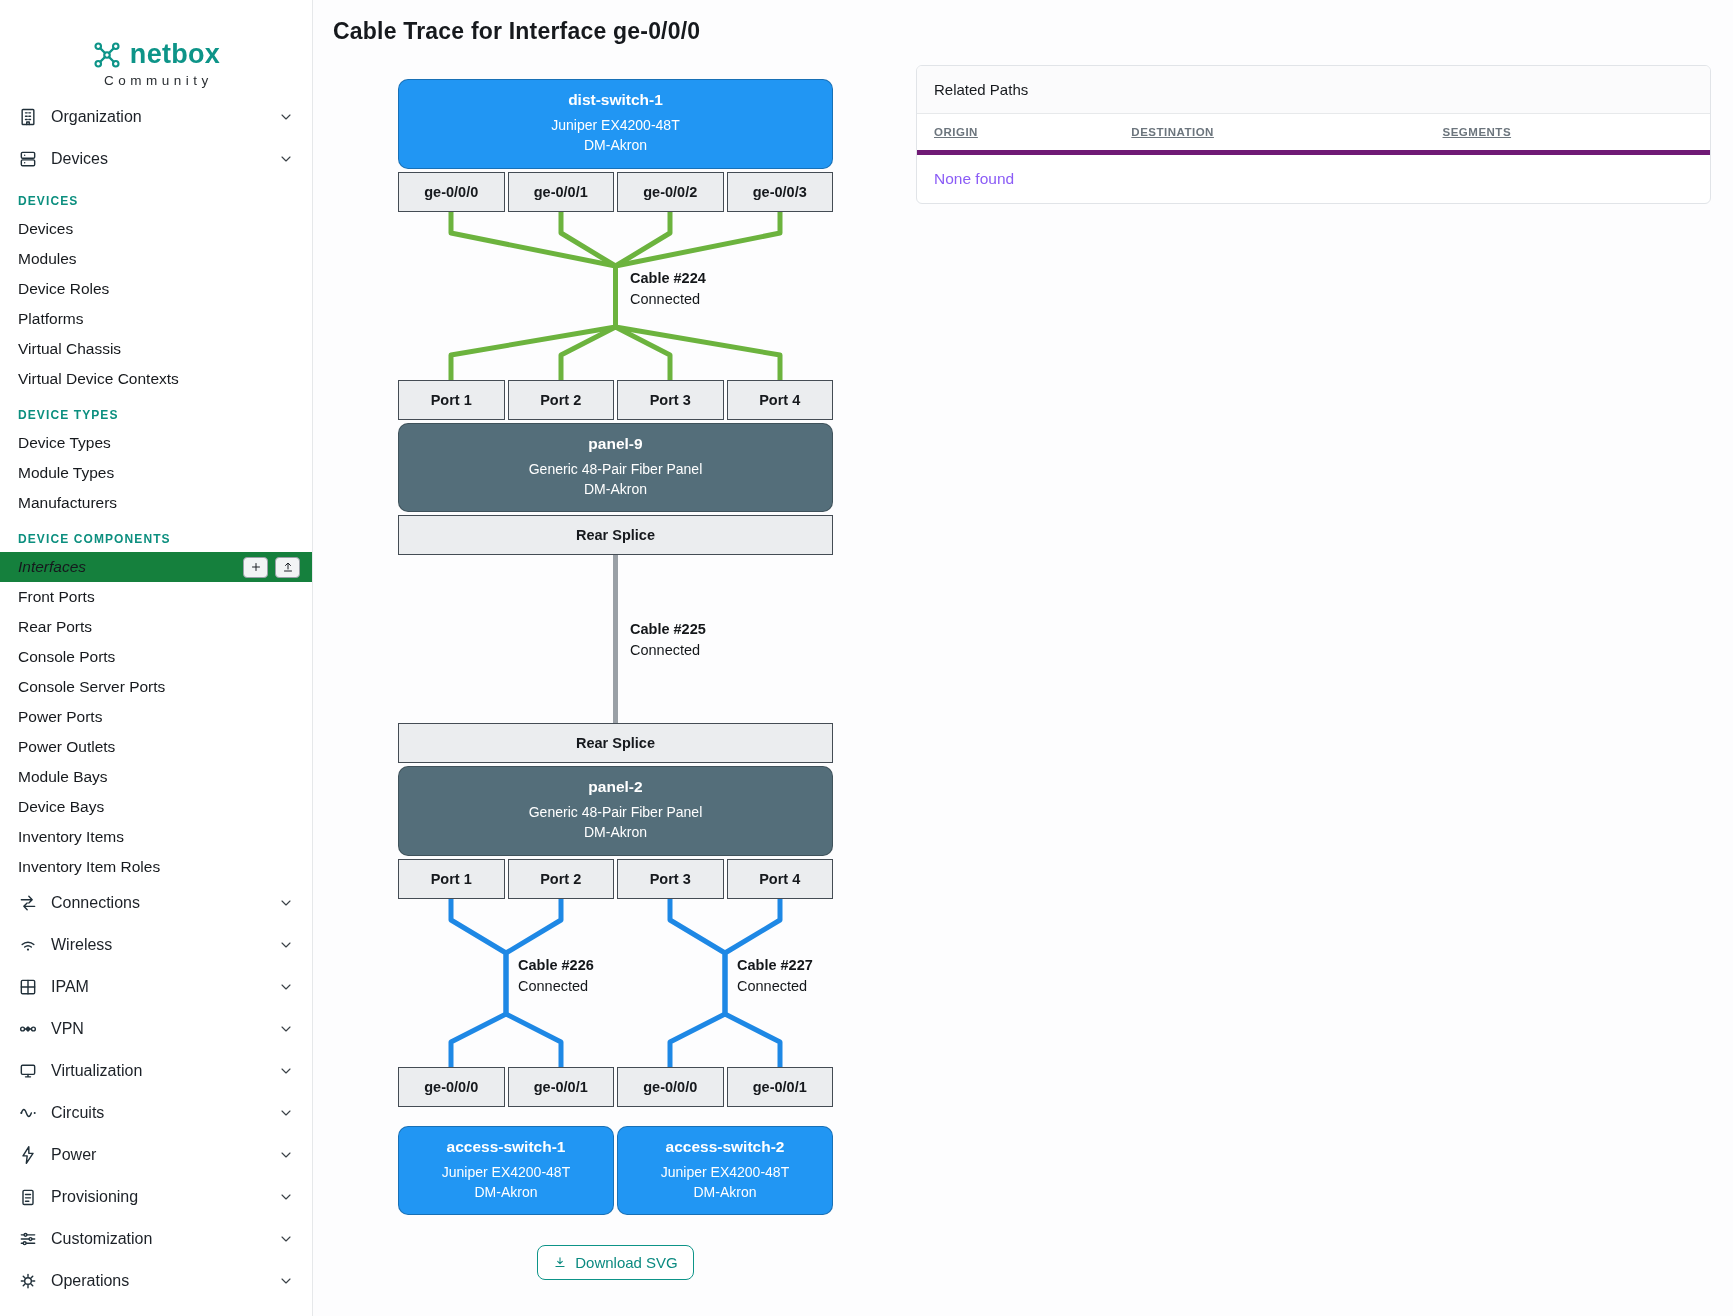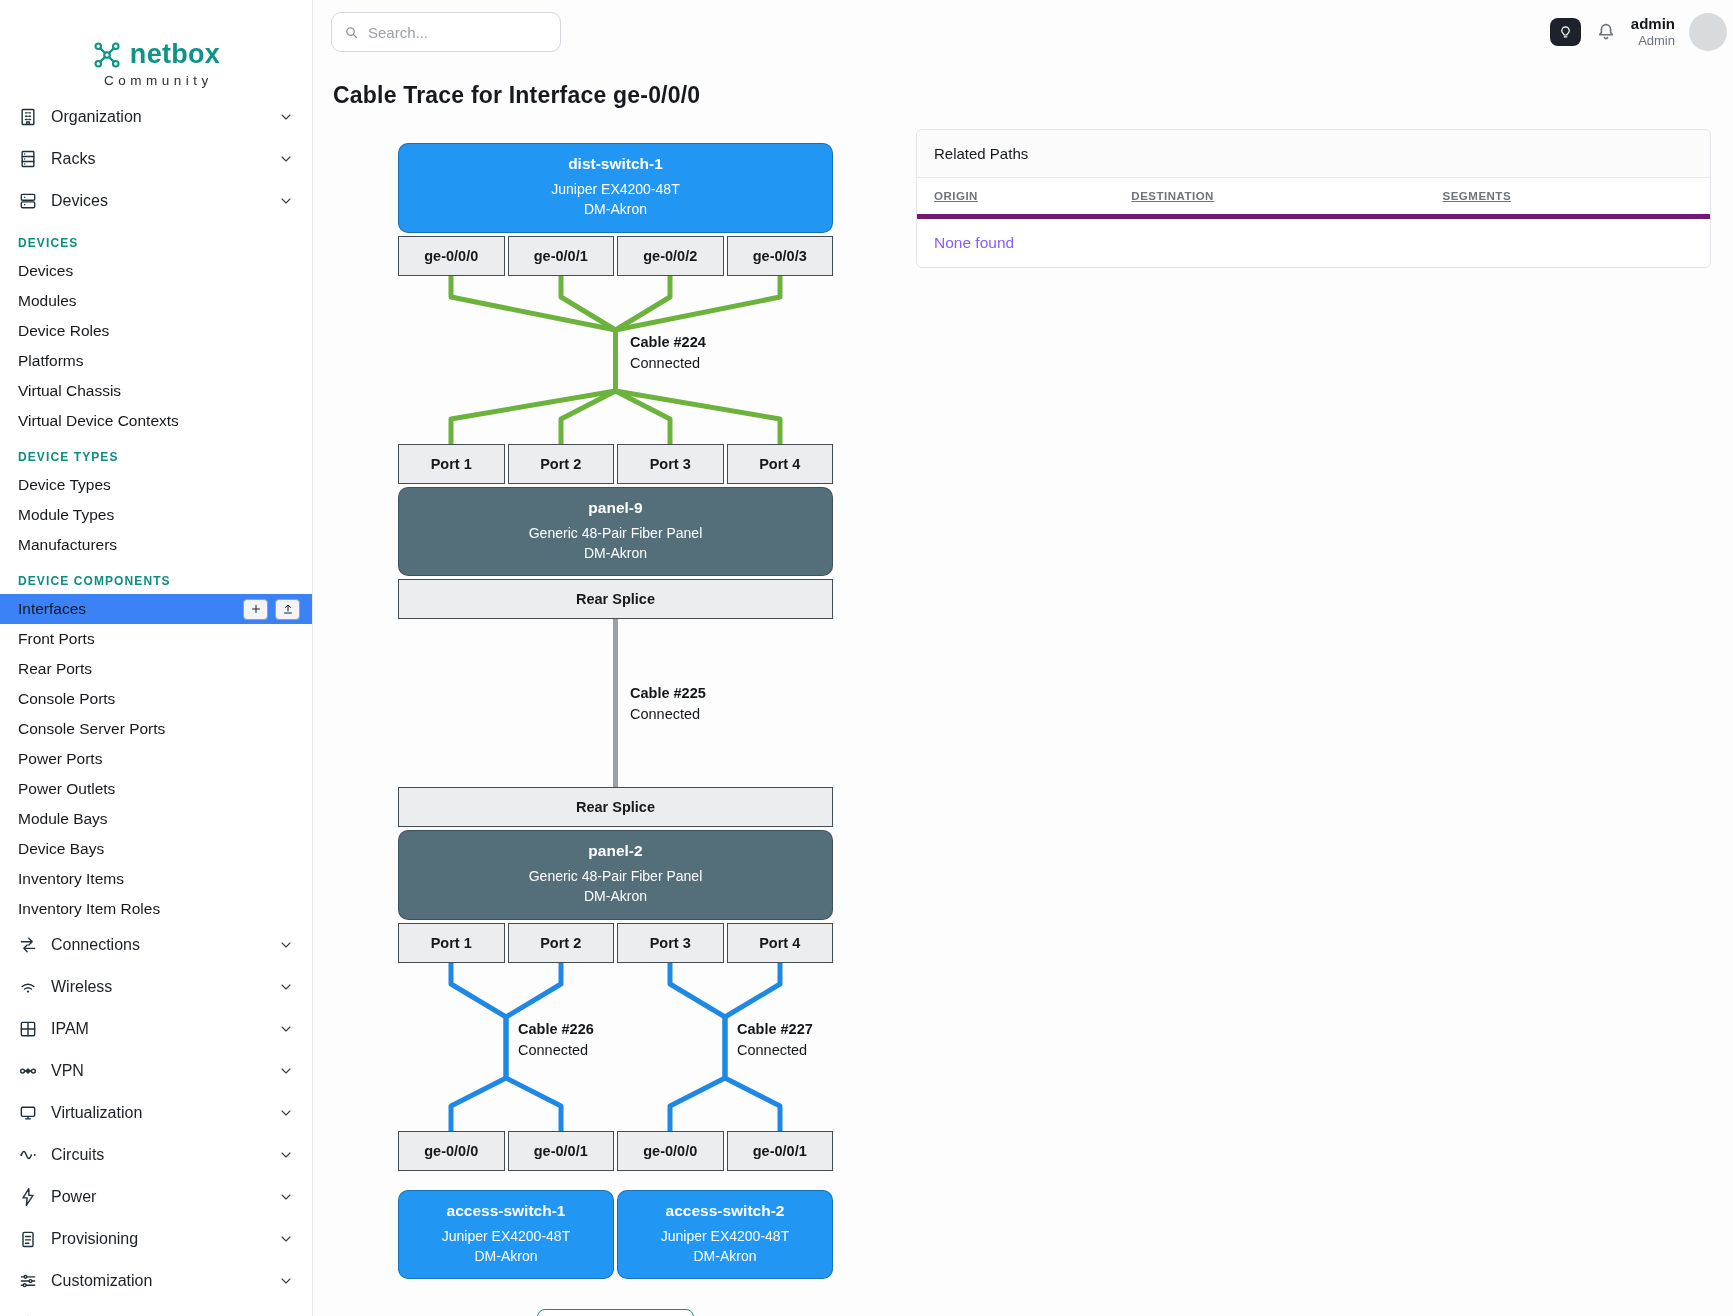--- a/index.html
+++ b/index.html
@@ -25,21 +25,21 @@
   .nav-group .grow { flex:1; }
   .gi { width:20px; height:20px; color:#21303a; flex:none; }
   .gi svg, .chev svg { stroke:currentColor; fill:none; stroke-width:1.7;
     stroke-linecap:round; stroke-linejoin:round; width:100%; height:100%; }
   .chev { width:16px; height:16px; color:#3a4147; flex:none; }
 
   .sec-title { margin:14px 0 6px; padding:0 18px; font-size:12px; font-weight:bold;
     color:#0c8f7f; letter-spacing:1.1px; }
   .nav-item { display:flex; align-items:center; height:30px; padding:0 12px 0 18px;
     font-size:15.5px; color:#16191d; cursor:pointer; }
-  .nav-item.active { background:#3b82f6; }
+  .nav-item.active { background:#15803d;font-style:italic; }
   .nav-item .grow { flex:1; }
   .mini-btn { width:25px; height:21px; border:1px solid #99a0a7; border-radius:4px;
     background:#f2f4f5; display:grid; place-items:center; margin-left:7px; color:#1c2127; cursor:pointer; }
   .mini-btn svg { width:12px; height:12px; stroke:currentColor; fill:none; stroke-width:2;
     stroke-linecap:round; stroke-linejoin:round; }
 
   
   .main { flex:1; overflow:hidden; }
   .topbar { height:64px; display:flex; align-items:center; padding:0 12px 0 18px; gap:14px; }
   .search-box { width:230px; height:40px; border:1px solid #d4d8dc; border-radius:10px;
@@ -134,34 +134,20 @@
     <span class="grow">Organization</span>
     <span class="chev">
         <svg viewBox="0 0 24 24">
           <polyline points="6 9 12 15 18 9"></polyline>
         </svg>
       </span>
   </div>
   <div class="nav-group">
     <span class="gi">
         <svg viewBox="0 0 24 24">
-          <rect x="5" y="3" width="14" height="18" rx="1"></rect>
-          <path d="M5 9h14M5 15h14M8 6h.01M8 12h.01M8 18h.01"></path>
-        </svg>
-      </span>
-    <span class="grow">Racks</span>
-    <span class="chev">
-        <svg viewBox="0 0 24 24">
-          <polyline points="6 9 12 15 18 9"></polyline>
-        </svg>
-      </span>
-  </div>
-  <div class="nav-group">
-    <span class="gi">
-        <svg viewBox="0 0 24 24">
           <rect x="4" y="4" width="16" height="7" rx="1.5"></rect>
           <rect x="4" y="13" width="16" height="7" rx="1.5"></rect>
           <path d="M8 7.5h.01M8 16.5h.01"></path>
         </svg>
       </span>
     <span class="grow">Devices</span>
     <span class="chev">
         <svg viewBox="0 0 24 24">
           <polyline points="6 9 12 15 18 9"></polyline>
         </svg>
@@ -345,47 +331,20 @@
     <span class="chev">
         <svg viewBox="0 0 24 24">
           <polyline points="6 9 12 15 18 9"></polyline>
         </svg>
       </span>
   </div>
 </aside>
 
 <div class="main">
 
-  <div class="topbar">
-    <div class="search-box">
-      <svg viewBox="0 0 24 24">
-          <circle cx="10.5" cy="10.5" r="6"></circle>
-          <path d="M15 15l5 5"></path>
-        </svg>
-      <input type="text" placeholder="Search..." style="">
-    </div>
-    <div class="spacer"></div>
-    <div class="bulb-btn">
-      <svg viewBox="0 0 24 24">
-          <path d="M12 3a6 6 0 0 0-3.4 10.9c.8.6 1.1 1.3 1.1 2.1h4.6c0-.8.3-1.5 1.1-2.1A6 6 0 0 0 12 3z"></path>
-          <path d="M10 19h4"></path>
-        </svg>
-    </div>
-    <div class="bell">
-      <svg viewBox="0 0 24 24">
-          <path d="M12 4a5 5 0 0 0-5 5v3.2L5.2 15h13.6L17 12.2V9a5 5 0 0 0-5-5z"></path>
-          <path d="M10.3 18a1.8 1.8 0 0 0 3.4 0"></path>
-        </svg>
-    </div>
-    <div class="user-block">
-      <div class="user-name">admin</div>
-      <div class="user-role">Admin</div>
-    </div>
-    <div class="avatar"></div>
-  </div>
 
   <div class="page-title">Cable Trace for Interface ge-0/0/0</div>
 
   <div class="content">
 
     <div class="diagram-col">
 
       <div class="node blue" style="border-radius:10px 10px 10px 10px">
         <div class="node-name">dist-switch-1</div>
         <div class="node-sub">Juniper EX4200-48T</div>

